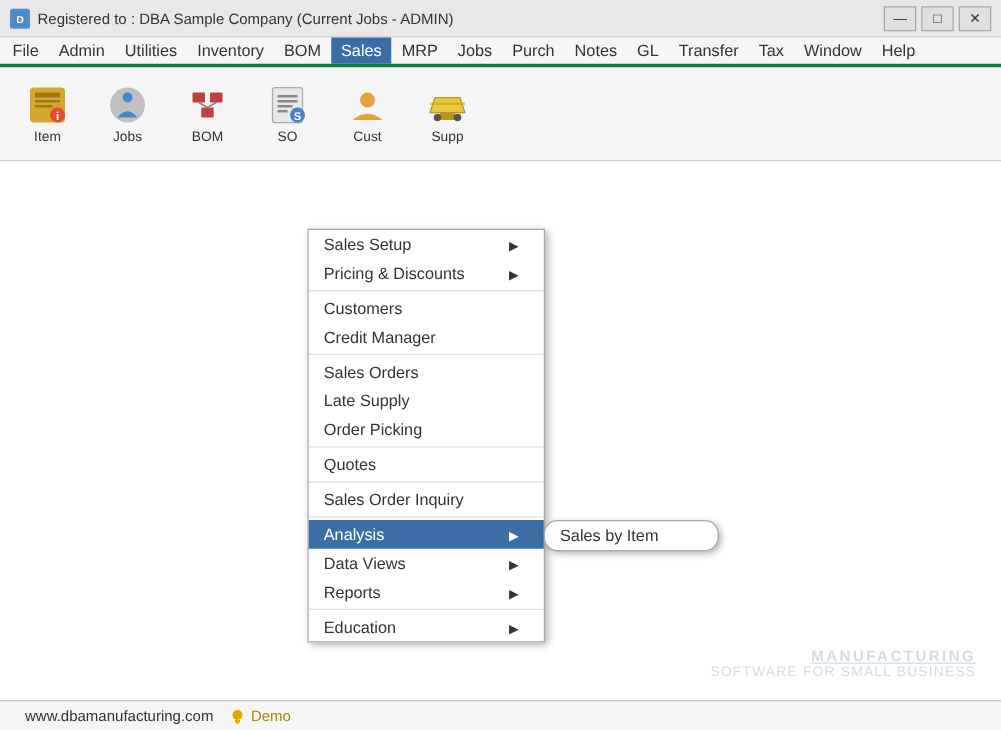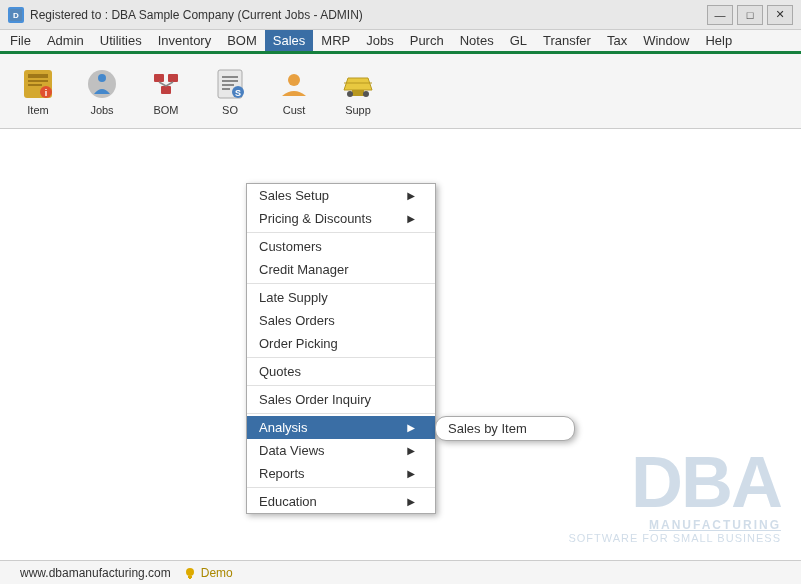--- a/index.html
+++ b/index.html
@@ -183,21 +183,21 @@
       box-shadow: 2px 2px 6px rgba(0,0,0,0.3);
       min-width: 190px;
       z-index: 200;
       pointer-events: all;
     }
     .dropdown-item {
       padding: 4px 20px 4px 12px;
       cursor: pointer;
       color: #333;
       display: flex;
-      align-items: center;
+      align-items: flex-end;
       justify-content: space-between;
       white-space: nowrap;
     }
     .dropdown-item:hover, .dropdown-item.active {
       background: #3a6ea5;
       color: white;
     }
     .dropdown-item.active {
       background: #3a6ea5;
       color: white;
@@ -344,21 +344,20 @@
         <circle cx="26" cy="28" r="3" fill="#555"></circle>
         <rect x="4" y="16" width="28" height="2" fill="#b89820" opacity="0.5"></rect>
       </svg>
       <span class="toolbar-label">Supp</span>
     </div>
   </div>
 
   <div class="main-content" style="position:relative; flex:1;">
 
     <div class="watermark">
-      <div class="watermark-dba">DBA</div>
       <div class="watermark-mfg">MANUFACTURING</div>
       <div class="watermark-sub">SOFTWARE FOR SMALL BUSINESS</div>
     </div>
 
     <div class="dropdown-menu">
       <div class="dropdown-item">
         <span>Sales Setup</span>
         <span class="dropdown-arrow">▶</span>
       </div>
       <div class="dropdown-item">
@@ -367,24 +366,24 @@
       </div>
       <div class="dropdown-separator"></div>
       <div class="dropdown-item">
         <span>Customers</span>
       </div>
       <div class="dropdown-item">
         <span>Credit Manager</span>
       </div>
       <div class="dropdown-separator"></div>
       <div class="dropdown-item">
+        <span>Sales Orders</span>
+      </div>
+      <div class="dropdown-item">
         <span>Late Supply</span>
-      </div>
-      <div class="dropdown-item">
-        <span>Sales Orders</span>
       </div>
       <div class="dropdown-item">
         <span>Order Picking</span>
       </div>
       <div class="dropdown-separator"></div>
       <div class="dropdown-item">
         <span>Quotes</span>
       </div>
       <div class="dropdown-separator"></div>
       <div class="dropdown-item">

